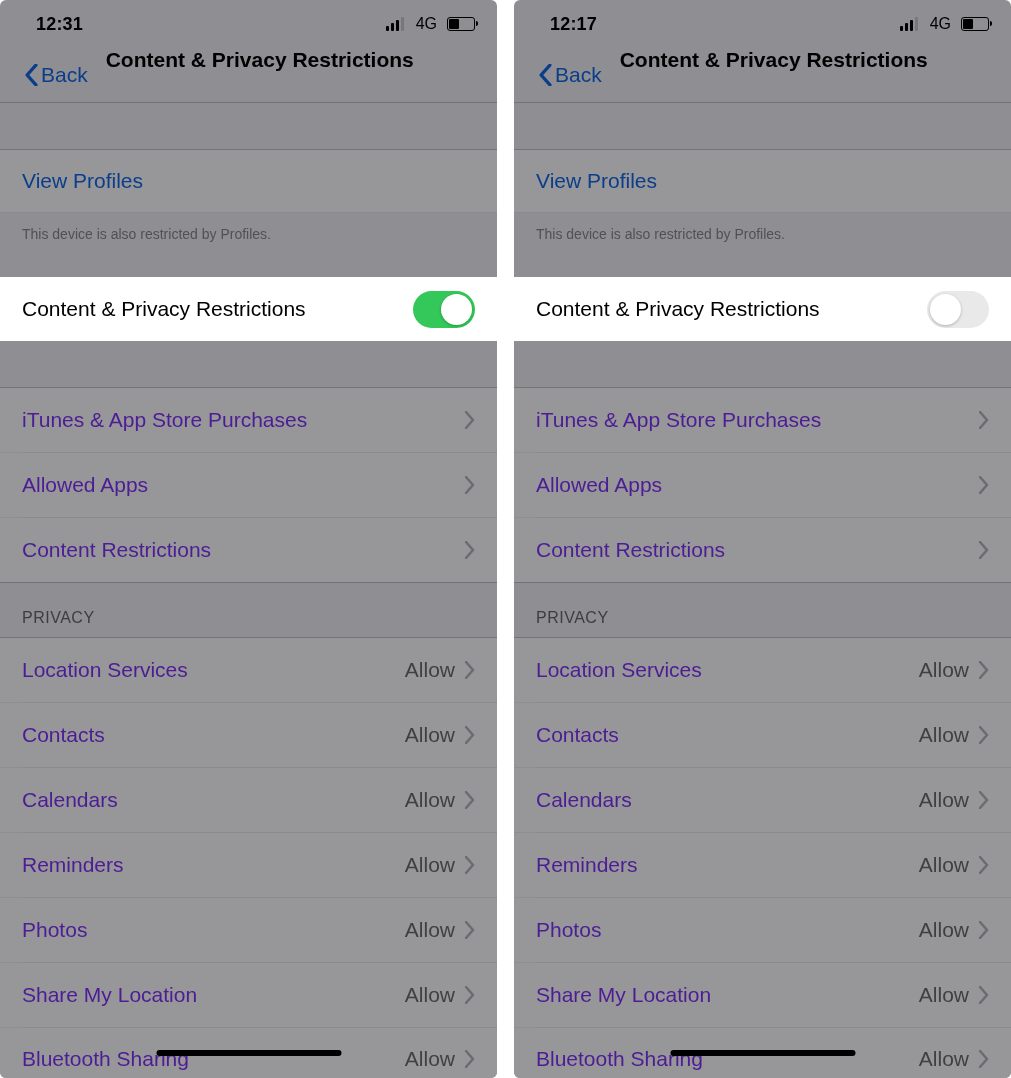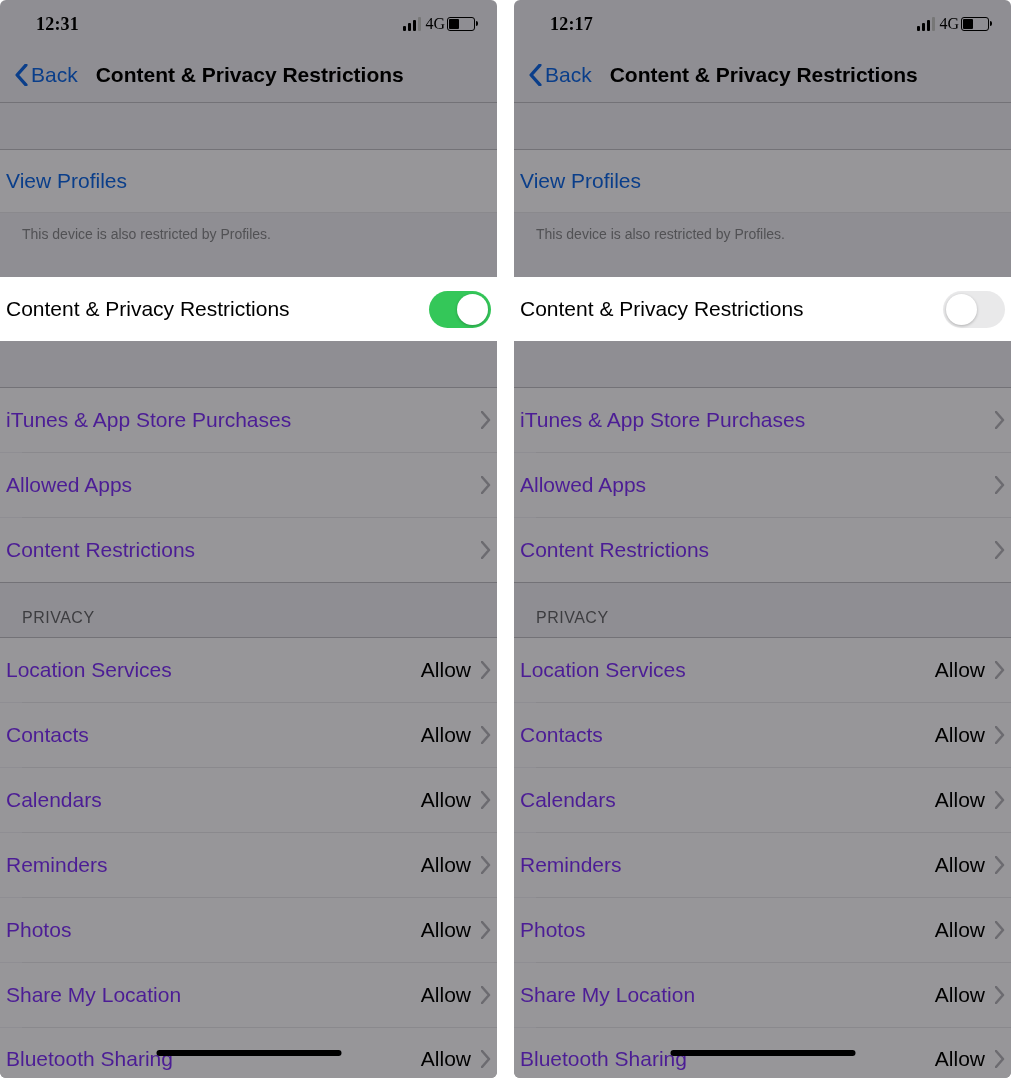--- a/index.html
+++ b/index.html
@@ -1,40 +1,40 @@
 <!DOCTYPE html>
 <html><head>
   <meta charset="utf-8">
   <style>
     * { margin:0; padding:0; box-sizing:border-box; }
     html,body{ width:1011px; height:1078px; background:#fff; font-family:-apple-system,Helvetica Neue,Arial,sans-serif; overflow:hidden; }
     .wrap{ display:flex; width:1011px; height:1078px; }
     .gap{ width:17px; background:#fff; flex:0 0 17px; }
     .screen{ width:497px; height:1078px; position:relative; background:#8f8e93; border-radius:6px; overflow:hidden; }
-    .status{ position:relative; display:flex; align-items:center; justify-content:space-between; height:48px; padding:0 22px 0 36px;font-family:Liberation Serif, serif; }
+    .status{ position:relative; display:flex; align-items:center; justify-content:space-between; height:48px; padding:0 22px 0 36px; }
     .status .time{ font-size:18px; font-weight:600; color:#000; letter-spacing:0.2px; }
-    .sright{ display:flex; align-items:center; gap:0; }
+    .sright{ display:flex; align-items:center; gap:8px; }
     .sig{ display:flex; align-items:flex-end; gap:2px; }
     .sig span{ width:3px; background:#000; border-radius:1px; }
     .sig .b1{height:5px;} .sig .b2{height:8px;} .sig .b3{height:11px;} .sig .b4{height:14px; background:#777; }
     .ct{ font-size:16px; font-weight:500; color:#000; margin:0 2px 0 4px; }
     .batt{ width:28px; height:14px; border:1.6px solid #000; border-radius:3px; position:relative; }
     .batt:after{ content:""; position:absolute; right:-4px; top:3px; width:2.5px; height:5px; background:#000; border-radius:0 2px 2px 0; }
     .batt .fill{ position:absolute; left:1px; top:1px; bottom:1px; width:40%; background:#000; border-radius:1px; }
-    .nav{ position:relative; display:flex; align-items:center; height:55px; border-bottom:1px solid #737277; padding:0 14px; }
+    .nav{ position:relative; display:flex; height:55px; border-bottom:1px solid #737277; padding:0 24px; }
     .back{ display:flex; align-items:center; color:#0a3e8a; font-size:21px; font-weight:400; }
     .backchev{ margin-right:2px; }
     .backchev svg{ display:block; }
     .title{ font-size:21px; font-weight:600; color:#000; margin-left:18px; }
     .sectspace{ height:46px; }
-    .row{ position:relative; display:flex; align-items:center; height:64px; padding:0 6px; background:#979699; border-top:1px solid #8a898d; }
+    .row{ position:relative; display:flex; align-items:center; height:64px; padding:0 22px; background:#979699; border-top:1px solid #8a898d; }
     .sep-line{ height:0; border-bottom:1px solid #8a898d; margin-left:22px; }
     .row .lbl{ font-size:21px; font-weight:400; color:#4c1d95; flex:1; }
     .row .linklbl{ color:#0a3e8a; font-size:21px; font-weight:400; }
-    .row .val{ font-size:21px; color:#000000; margin-right:10px; }
+    .row .val{ font-size:21px; color:#404040; margin-right:10px; }
     .chev{ color:#6c6b70; }
     .chev svg{ display:block; }
     .foot{ padding:13px 22px 0 22px; font-size:14px; color:#515154; }
     .sectheader{ padding:26px 18px 10px 22px; font-size:16px; color:#3d3d40; letter-spacing:0.5px; }
     .hl{ background:#fff; }
     .hl .lbl{ color:#000; }
     .toggle{ width:62px; height:37px; border-radius:20px; position:relative; }
     .toggle.on{ background:#34c759; }
     .toggle.off{ background:#e9e9ea; }
     .knob{ position:absolute; top:3px; width:31px; height:31px; border-radius:50%; background:#fff; box-shadow:0 1px 3px rgba(0,0,0,.25); }

